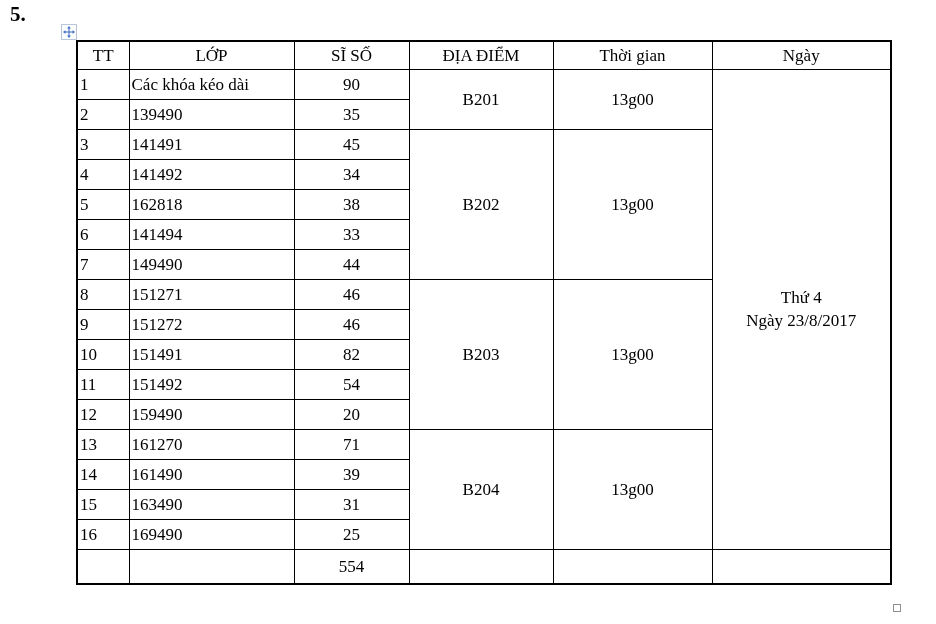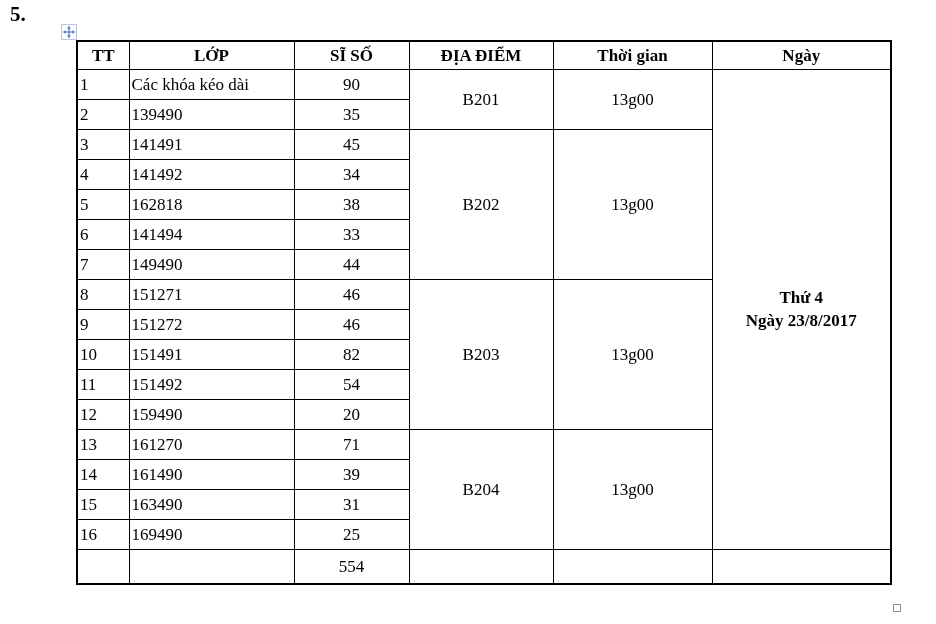--- a/index.html
+++ b/index.html
@@ -38,27 +38,27 @@
     border:2px solid #000000;
     font-size:17px;
   }
   .schedule th, .schedule td {
     border:1px solid #000000;
     padding:0 2px;
     height:29px;
     overflow:hidden;
     white-space:nowrap;
   }
-  .schedule th { font-weight:bold; text-align:center; height:27px; }
+  .schedule th { font-weight:normal; text-align:center; height:27px; }
   .cell-left  { text-align:left; padding-left:9px; }
   .cell-center{ text-align:center; }
   .bold { font-weight:normal; }
   .grp-end { border-bottom:4px solid #000000; }
   .total-row td { height:33px; }
-  .day-cell { text-align:center; font-weight:bold; line-height:1.35; }
+  .day-cell { text-align:center; font-weight:normal; line-height:1.35; }
 </style>
 </head>
 <body>
 
 <div class="page">
 
   <div class="doc-title">
     <span class="num">5.</span>
   </div>
 

